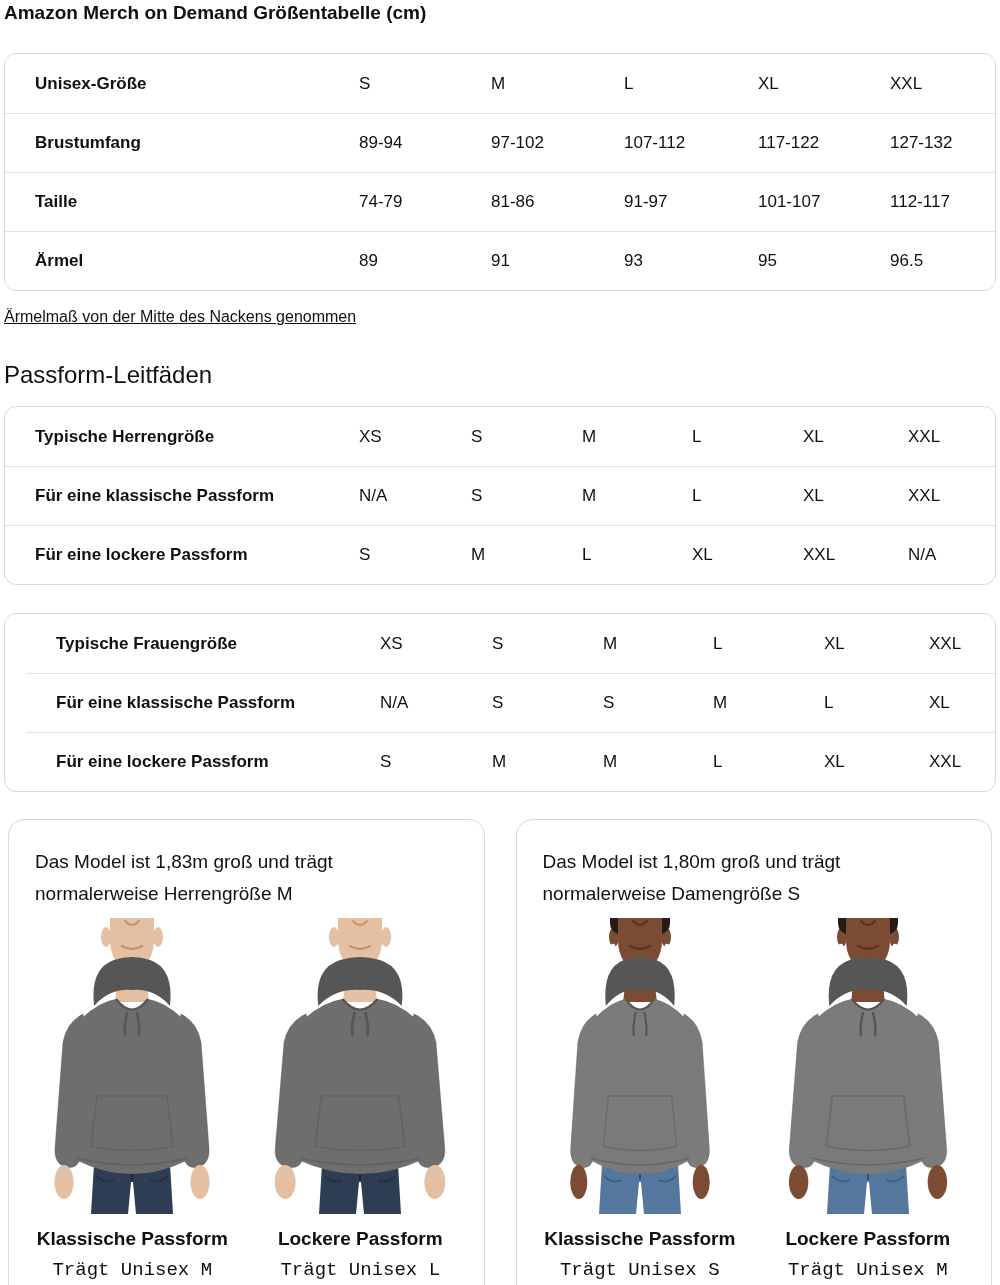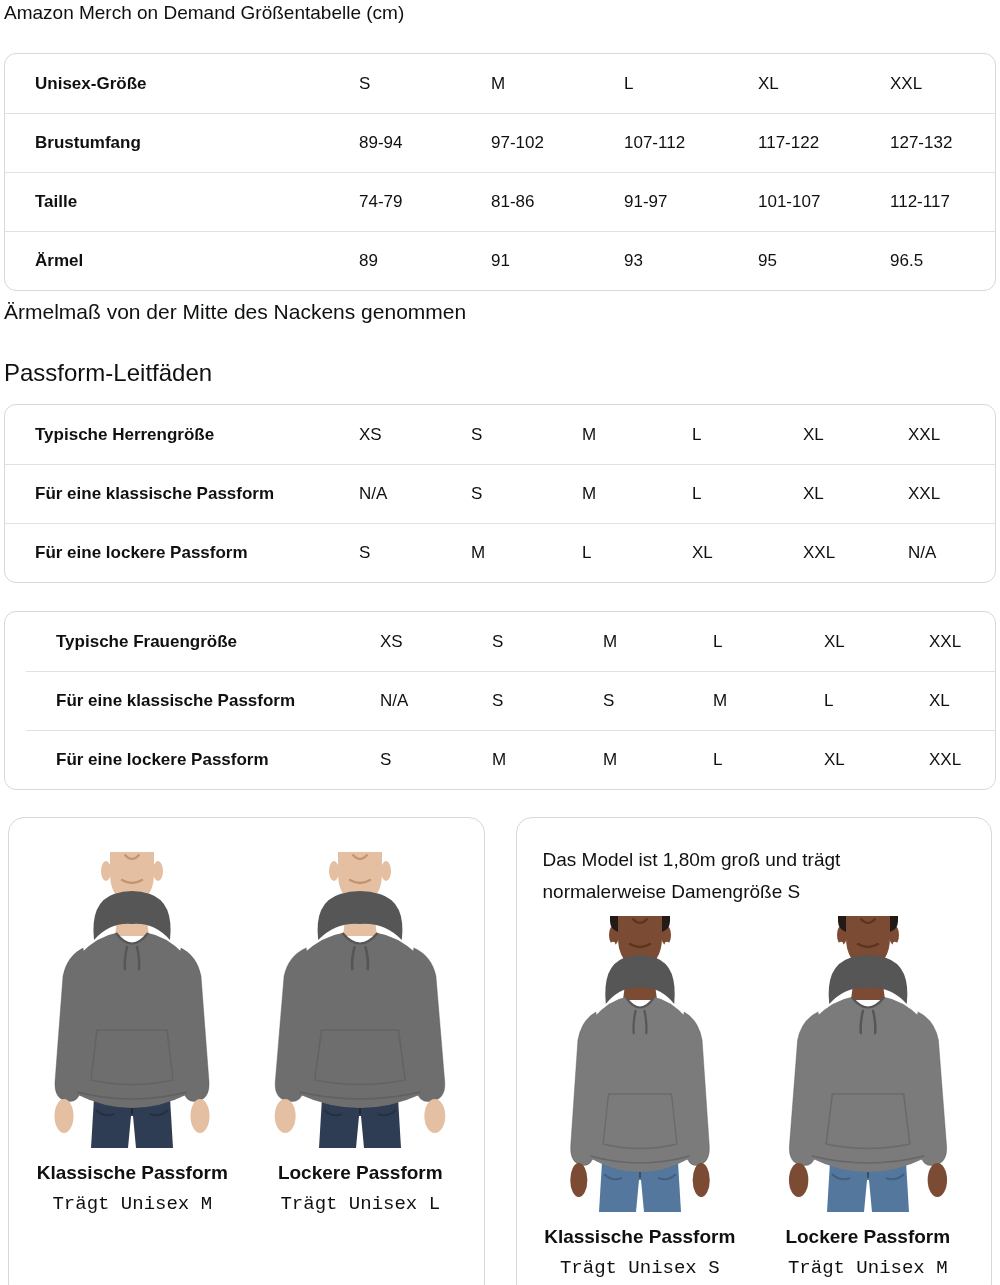--- a/index.html
+++ b/index.html
@@ -8,40 +8,40 @@
     width: 1000px;
     min-height: 1285px;
     background: #ffffff;
     color: var(--text, #0f1111);
     font-family: "Liberation Sans", sans-serif;
     padding: 2px 4px 0;
   }
 
   h1.page-title {
     font-size: 19px;
-    font-weight: 400;
+    font-weight: 700;
     margin: 0;
     color: var(--text, #0f1111);
   }
 
   .sizes-table {
     border: 1px solid var(--table-border, #d5d9d9);
     border-radius: 12px;
     background: #fff;
     overflow: hidden;
   }
   .t1 { margin-top: 29px; }
   .trow { display: grid; align-items: center; height: 59px; }
   .t1 .trow { grid-template-columns: 354px 132px 133px 134px 132px 1fr; }
   .tfit .trow { grid-template-columns: 354px 112px 111px 110px 111px 105px 1fr; }
   .trow + .trow { border-top: 1px solid var(--row-divider, #e0e3e3); }
   .tlabel { font-weight: 700; font-size: 17px; padding-left: 30px; white-space: nowrap; }
   .tcell { font-size: 17px; white-space: nowrap; }
 
-  .note { font-size: 21px; margin: 9px 0 0; }
+  .note { font-size: 16px; margin: 17px 0 0; text-decoration: underline; }
 
   h2.section-title { font-size: 24px; font-weight: 400; margin: 35px 0 0; }
 
   .tfit.first { margin-top: 17px; }
   .tfit.second { margin-top: 28px; padding-left: 21px; }
 
   .cards { display: flex; gap: 31px; margin: 27px 4px 0; }
   .model-card {
     flex: 1;
     border: 1px solid var(--table-border, #d5d9d9);
@@ -215,20 +215,21 @@
     <div class="tcell">M</div>
     <div class="tcell">L</div>
     <div class="tcell">XL</div>
     <div class="tcell">XXL</div>
   </div>
 </div>
 
 <div class="cards">
 
   <section class="model-card">
+    <p class="card-desc">Das Model ist 1,83m groß und trägt normalerweise Herrengröße M</p>
     <div class="figures">
       <figure class="fig">
         <svg class="model male" viewBox="0 0 192 296" role="img">
           <use href="#fig-skin"></use>
           <use href="#fig-jeans"></use>
           <g transform="translate(96 0) scale(1 1) translate(-96 0)">
               <use href="#fig-clothes"></use>
             </g>
         </svg>
         <figcaption>

